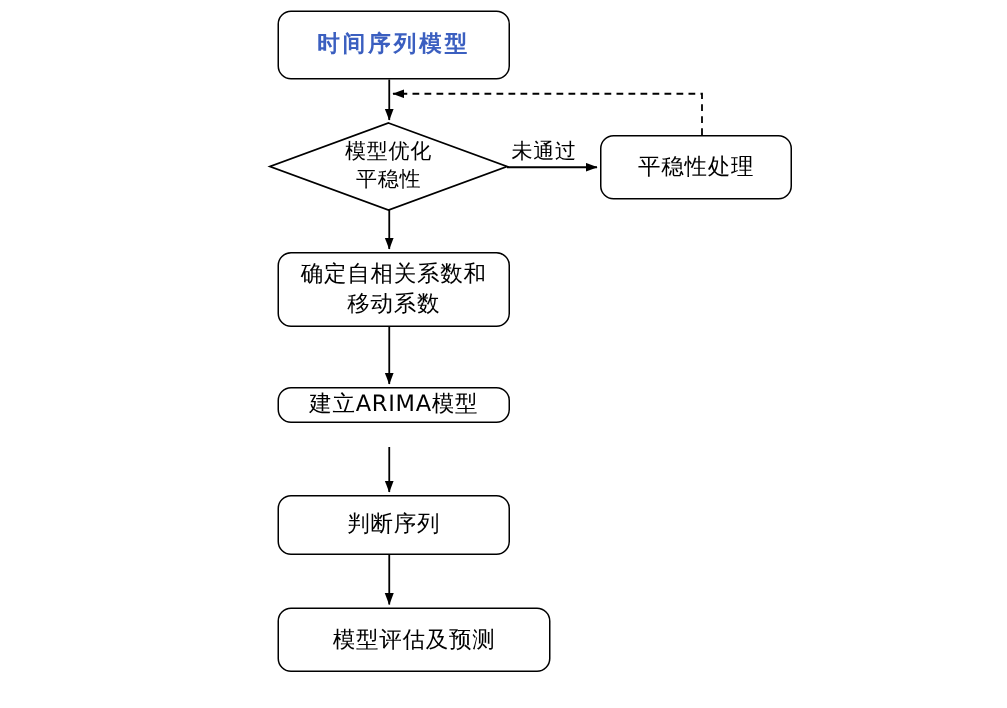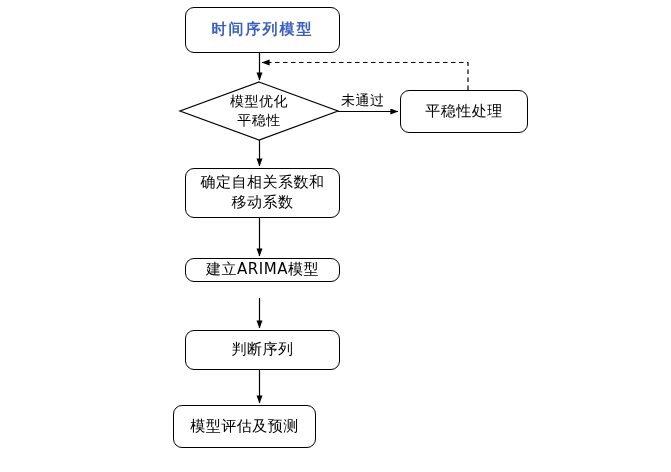--- a/index.html
+++ b/index.html
@@ -101,15 +101,15 @@
 
 <div class="node" id="node-stationarize" style="left: 400px; top: 90px; width: 128px; height: 43px;">平稳性处理</div>
 
 <div class="node" id="node-coefficients" style="left: 185px; top: 168px; width: 155px; height: 50px;">确定自相关系数和
 移动系数</div>
 
 <div class="node" id="node-build-arima" style="left: 185px; top: 258px; width: 155px; height: 24px;">建立ARIMA模型</div>
 
 <div class="node" id="node-optimize" style="left: 185px; top: 330px; width: 155px; height: 40px;">判断序列</div>
 
-<div class="node" id="node-evaluate" style="left: 173px; top: 405px; width: 143px; height: 43px;">模型评估及预测</div>
+<div class="node" id="node-evaluate" style="left: 185px; top: 405px; width: 182px; height: 43px;">模型评估及预测</div>
 
 <div class="edge-label" id="label-not-passed" style="left: 341px; top: 92px;">未通过</div>
 
 </body></html>

